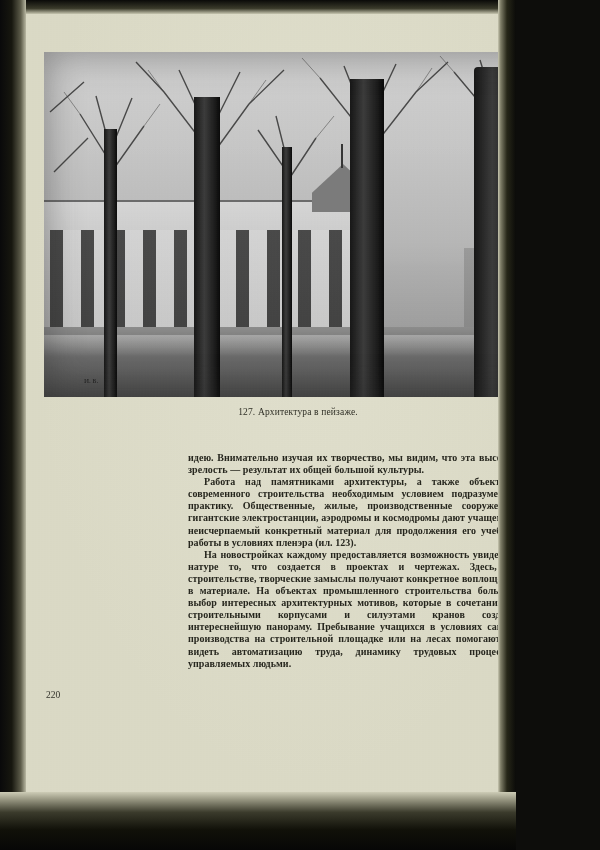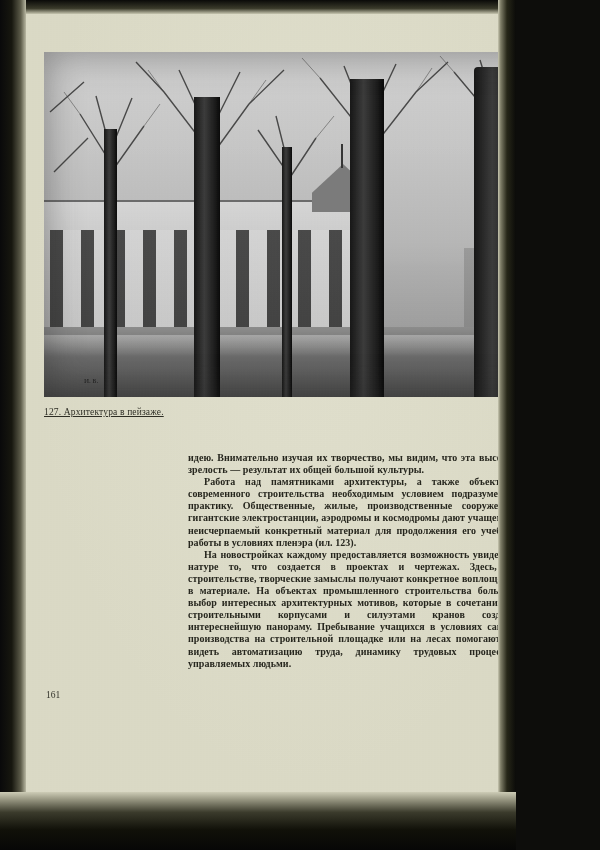--- a/index.html
+++ b/index.html
@@ -170,25 +170,25 @@
     box-shadow: inset 0 0 38px rgba(40,40,30,0.45);
     pointer-events: none;
   }
 
   
   .caption {
     position: absolute;
     left: 18px;
     top: 392px;
     width: 508px;
+    text-align: center;
     color: #2d2d24;
     font-size: 9.5px;
     line-height: 13px;
     letter-spacing: 0.15px;
-    text-decoration: underline;
   }
 
   
   .body-text {
     position: absolute;
     left: 162px;
     top: 438px;
     width: 330px;
     color: #25251d;
     font-size: 10px;
@@ -269,21 +269,21 @@
     <div class="caption">
       <div>127. Архитектура в пейзаже.</div>
     </div>
 
     <div class="body-text">
       <p class="noindent">идею. Внимательно изучая их творчество, мы видим, что эта высокая зрелость — результат их общей большой культуры.</p>
       <p>Работа над памятниками архитектуры, а также объектами современного строительства необходимым условием подразумевает практику. Общественные, жилые, производственные сооружения, гигантские электростанции, аэродромы и космодромы дают учащемуся неисчерпаемый конкретный материал для продолжения его учебной работы в условиях пленэра (ил. 123).</p>
       <p>На новостройках каждому предоставляется возможность увидеть в натуре то, что создается в проектах и чертежах. Здесь, на строительстве, творческие замыслы получают конкретное воплощение в материале. На объектах промышленного строительства большой выбор интересных архитектурных мотивов, которые в сочетании со строительными корпусами и силуэтами кранов создают интереснейшую панораму. Пребывание учащихся в условиях самого производства на строительной площадке или на лесах помогают им видеть автоматизацию труда, динамику трудовых процессов, управляемых людьми.</p>
     </div>
 
-    <div class="folio">161</div>
+    <div class="folio">220</div>
 
     <div class="noise"></div>
   </div>
 
   <div class="edge-top"></div>
   <div class="edge-left"></div>
   <div class="edge-right"></div>
   <div class="edge-bottom"></div>
 </div>
 

